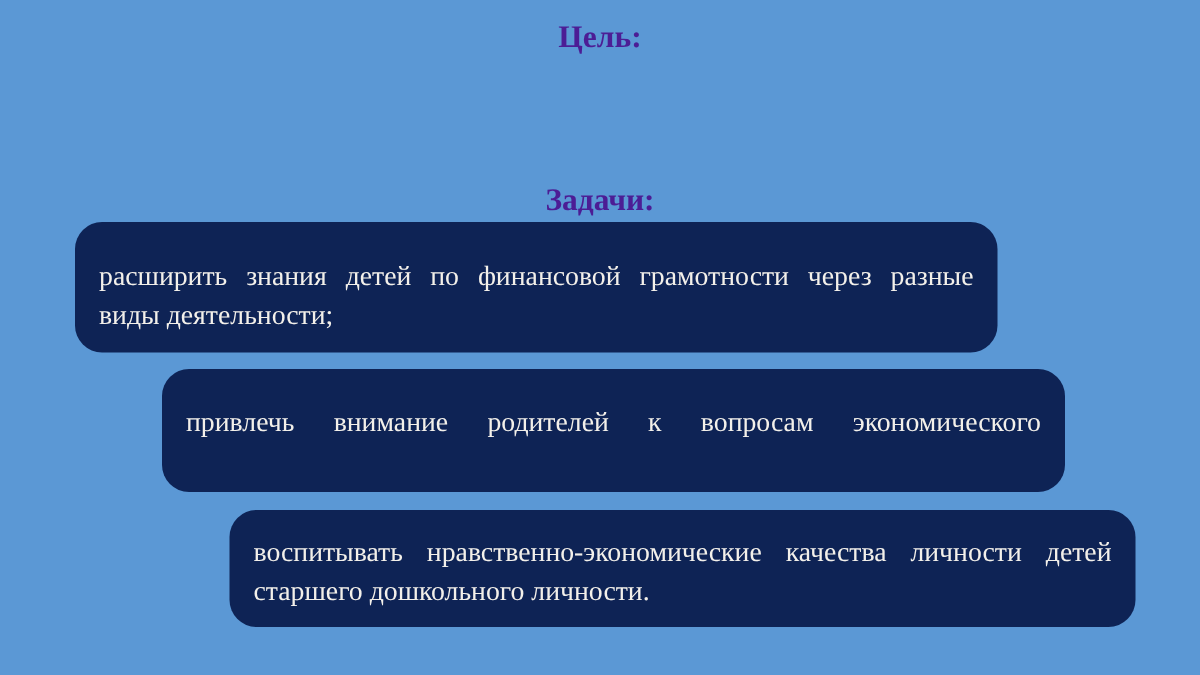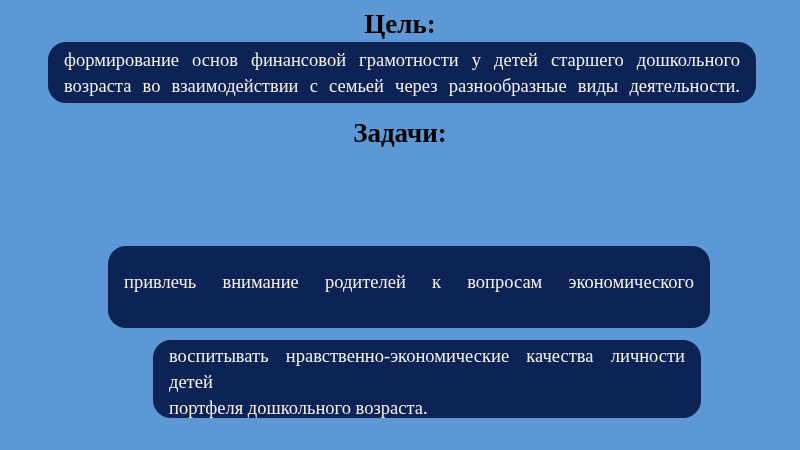--- a/index.html
+++ b/index.html
@@ -13,69 +13,69 @@
     background: #5b98d5;
     font-family: "Liberation Serif", serif;
     overflow: hidden;
   }
   .heading {
     position: absolute;
     left: 0;
     width: 100%;
     text-align: center;
     font-weight: bold;
-    font-size: 27px;
+    font-size: 21px;
     line-height: 24px;
-    color: #000000;
+    color: #4c1d95;
   }
   .goal-heading { top: 12px; }
   .tasks-heading { top: 121px; text-align: center; }
   .box {
     position: absolute;
     background: #0e2355;
     border-radius: 18px;
     color: #f3f0ea;
     font-size: 18.5px;
     line-height: 26px;
     box-sizing: border-box;
     display: flex;
     flex-direction: column;
     justify-content: center;
     padding: 0 16px;
   }
   .goal-box   { left: 48px;  top: 42px;  width: 708px; height: 61px; }
   .task-box-1 { left: 50px;  top: 148px; width: 615px; height: 87px; padding-top: 18px; padding-bottom: 6px; }
   .task-box-2 { left: 108px; top: 246px; width: 602px; height: 82px; padding-top: 8px; padding-bottom: 18px; }
-  .task-box-3 { left: 153px; top: 340px; width: 548px; height: 78px; padding-top: 8px; padding-bottom: 2px; }
+  .task-box-3 { left: 153px; top: 340px; width: 604px; height: 78px; padding-top: 8px; padding-bottom: 2px; }
   .line {
     text-align: left;
     white-space: normal;
   }
   .line.stretch {
     text-align: justify;
     text-align-last: justify;
   }
 </style>
 </head>
 <body>
 
 <div class="slide">
 
   <div class="heading goal-heading">Цель:</div>
 
-  <div class="box goal-box">
-    <div class="line stretch">формирование основ финансовой грамотности у детей старшего дошкольного</div>
-    <div class="line stretch">возраста  во взаимодействии с семьей через разнообразные виды деятельности.</div>
-  </div>
 
   <div class="heading tasks-heading">Задачи:</div>
 
+  <div class="box task-box-1">
+    <div class="line stretch">расширить знания детей по финансовой грамотности через разные</div>
+    <div class="line">виды деятельности;</div>
+  </div>
 
   <div class="box task-box-2">
     <div class="line stretch">привлечь внимание родителей к вопросам экономического</div>
   </div>
 
   <div class="box task-box-3">
     <div class="line stretch">воспитывать нравственно-экономические качества личности детей</div>
-    <div class="line">портфеля дошкольного возраста.</div>
+    <div class="line">старшего дошкольного личности.</div>
   </div>
 
 </div>
 
 </body></html>

